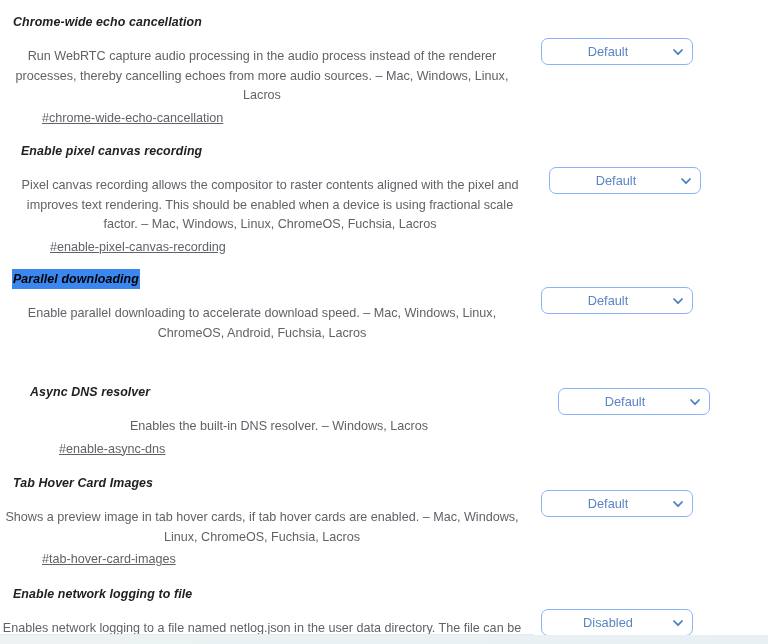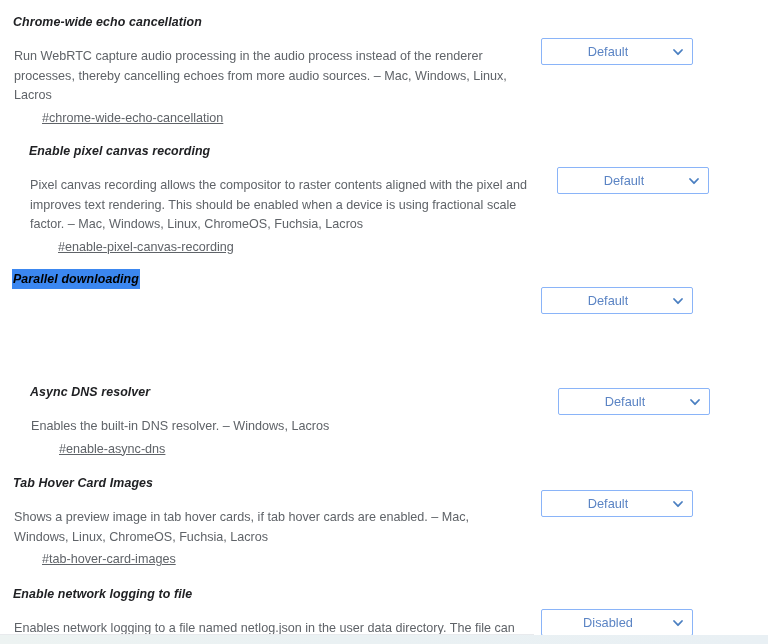--- a/index.html
+++ b/index.html
@@ -48,22 +48,23 @@
   }
   .experiment-title.selected {
     background: #3b87f0;
     color: #000000;
   }
 
   .experiment-description {
     font-size: 12.6px;
     color: #5f6368;
     line-height: 19.6px;
-    margin: 5px 0 0 12px;
+    margin: 5px 0 0 0;
     max-width: 520px;
+    text-align: center;
   }
 
   .experiment-permalink {
     display: inline-block;
     font-size: 12.6px;
     color: #5f6368;
     line-height: 19.6px;
     text-decoration: underline;
     text-underline-offset: 1px;
     margin-top: 3px;
@@ -75,21 +76,21 @@
     position: absolute;
     left: 541px;
     width: 152px;
   }
 
   .experiment-select {
     width: 152px;
     height: 27px;
     box-sizing: border-box;
     border: 1px solid #8ab4f8;
-    border-radius: 2px;
+    border-radius: 7px;
     background: #ffffff;
     color: #5b84c4;
     font-family: "Liberation Sans", sans-serif;
     font-size: 12.8px;
     display: flex;
     align-items: center;
     justify-content: center;
     position: relative;
     cursor: pointer;
     padding: 0 26px 0 8px;
@@ -150,21 +151,21 @@
         <span class="select-value">Default</span>
         <span class="chevron-down-icon">
           <svg viewBox="0 0 12 12" width="12" height="12" aria-hidden="true">
               <path d="M2 4 L6 8.2 L10 4" fill="none" stroke="#4a7fc1" stroke-width="1.8" stroke-linecap="round" stroke-linejoin="round"></path>
             </svg>
         </span>
       </div>
     </div>
   </div>
 
-  <div class="experiment" style="position:absolute; top:131px; left:16px; width:660px;">
+  <div class="experiment" style="position:absolute; top:131px; left:8px; width:660px;">
     <div class="experiment-text">
       <div>
         <span class="experiment-title">Enable pixel canvas recording</span>
       </div>
       <p class="experiment-description">Pixel canvas recording allows the compositor to raster contents aligned with the pixel and improves text rendering. This should be enabled when a device is using fractional scale factor. – Mac, Windows, Linux, ChromeOS, Fuchsia, Lacros</p>
       <a class="experiment-permalink">#enable-pixel-canvas-recording</a>
     </div>
     <div class="experiment-control" style="top:36px;">
       <div class="experiment-select">
         <span class="select-value">Default</span>
@@ -175,20 +176,21 @@
         </span>
       </div>
     </div>
   </div>
 
   <div class="experiment" style="position:absolute; top:259px; left:0; width:768px;">
     <div class="experiment-text">
       <div>
         <span class="experiment-title selected">Parallel downloading</span>
       </div>
+      <p class="experiment-description">Enable parallel downloading to accelerate download speed. – Mac, Windows, Linux, ChromeOS, Android, Fuchsia, Lacros</p>
     </div>
     <div class="experiment-control" style="top:28px;">
       <div class="experiment-select">
         <span class="select-value">Default</span>
         <span class="chevron-down-icon">
           <svg viewBox="0 0 12 12" width="12" height="12" aria-hidden="true">
               <path d="M2 4 L6 8.2 L10 4" fill="none" stroke="#4a7fc1" stroke-width="1.8" stroke-linecap="round" stroke-linejoin="round"></path>
             </svg>
         </span>
       </div>

